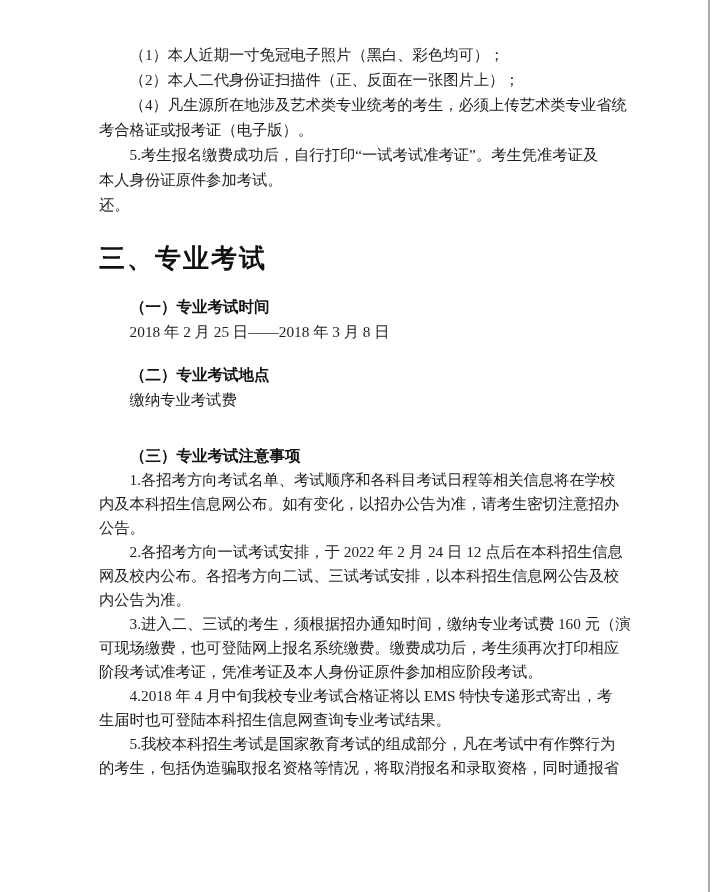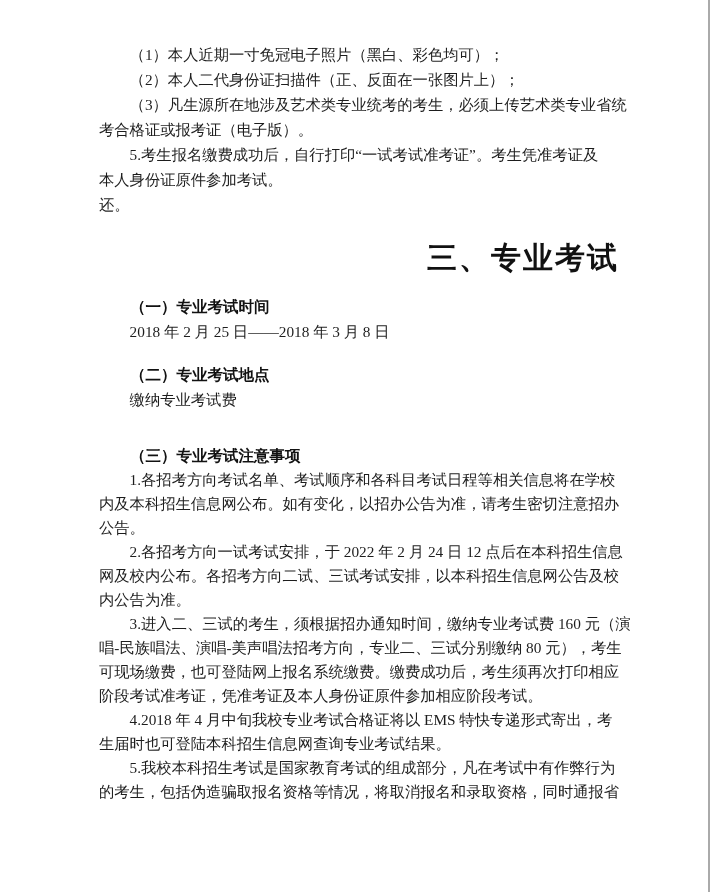--- a/index.html
+++ b/index.html
@@ -44,61 +44,60 @@
   .note {
     font-size: 15.3px;
     line-height: 24px;
   }
   .indent {
     text-indent: 2em;
   }
   .title {
     font-family: "Liberation Sans", "DejaVu Sans", sans-serif;
     font-weight: bold;
-    font-size: 30px;
+    font-size: 26px;
     line-height: 30px;
-    text-align: right;
+    text-align: left;
     letter-spacing: 2px;
     color: #111111;
   }
   .subhead {
     font-family: "Liberation Sans", "DejaVu Sans", sans-serif;
     font-weight: bold;
     font-size: 15.5px;
     line-height: 25px;
     text-indent: 2em;
     color: #111111;
   }
 </style>
 </head>
 <body style="background: rgb(255, 255, 255);">
 
 <div class="page">
   <div class="doc" id="doc-root" style="color: rgb(29, 29, 29);">
       <div class="line body indent">（1）本人近期一寸免冠电子照片（黑白、彩色均可）；</div>
       <div class="line body indent">（2）本人二代身份证扫描件（正、反面在一张图片上）；</div>
-      <div class="line body indent">（3）凡生源所在地涉及艺术类专业统考的考生，必须上传艺术类专业省统</div>
+      <div class="line body indent">（4）凡生源所在地涉及艺术类专业统考的考生，必须上传艺术类专业省统</div>
       <div class="line body">考合格证或报考证（电子版）。</div>
       <div class="line body indent">5.考生报名缴费成功后，自行打印“一试考试准考证”。考生凭准考证及</div>
       <div class="line body">本人身份证原件参加考试。</div>
       <div class="line body">还。</div>
       <div class="line title" style="margin-top: 26px;">三、专业考试</div>
       <div class="line subhead" style="margin-top: 21px;">（一）专业考试时间</div>
       <div class="line body indent">2018 年 2 月 25 日——2018 年 3 月 8 日</div>
       <div class="line subhead" style="margin-top: 18px;">（二）专业考试地点</div>
       <div class="line body indent">缴纳专业考试费</div>
       <div class="line subhead" style="margin-top: 31px;">（三）专业考试注意事项</div>
       <div class="line note indent">1.各招考方向考试名单、考试顺序和各科目考试日程等相关信息将在学校</div>
       <div class="line note">内及本科招生信息网公布。如有变化，以招办公告为准，请考生密切注意招办</div>
       <div class="line note">公告。</div>
       <div class="line note indent">2.各招考方向一试考试安排，于 2022 年 2 月 24 日 12 点后在本科招生信息</div>
       <div class="line note">网及校内公布。各招考方向二试、三试考试安排，以本科招生信息网公告及校</div>
       <div class="line note">内公告为准。</div>
       <div class="line note indent">3.进入二、三试的考生，须根据招办通知时间，缴纳专业考试费 160 元（演</div>
-      <div class="line note">唱-民族唱法、演唱-美声唱法招考方向，专业二、三试分别缴纳 80 元），考生</div>
       <div class="line note">可现场缴费，也可登陆网上报名系统缴费。缴费成功后，考生须再次打印相应</div>
       <div class="line note">阶段考试准考证，凭准考证及本人身份证原件参加相应阶段考试。</div>
       <div class="line note indent">4.2018 年 4 月中旬我校专业考试合格证将以 EMS 特快专递形式寄出，考</div>
       <div class="line note">生届时也可登陆本科招生信息网查询专业考试结果。</div>
       <div class="line note indent">5.我校本科招生考试是国家教育考试的组成部分，凡在考试中有作弊行为</div>
       <div class="line note">的考生，包括伪造骗取报名资格等情况，将取消报名和录取资格，同时通报省</div>
     </div>
   <div class="page-edge-line" style="background: rgb(170, 170, 170);"></div>
 </div>
 

